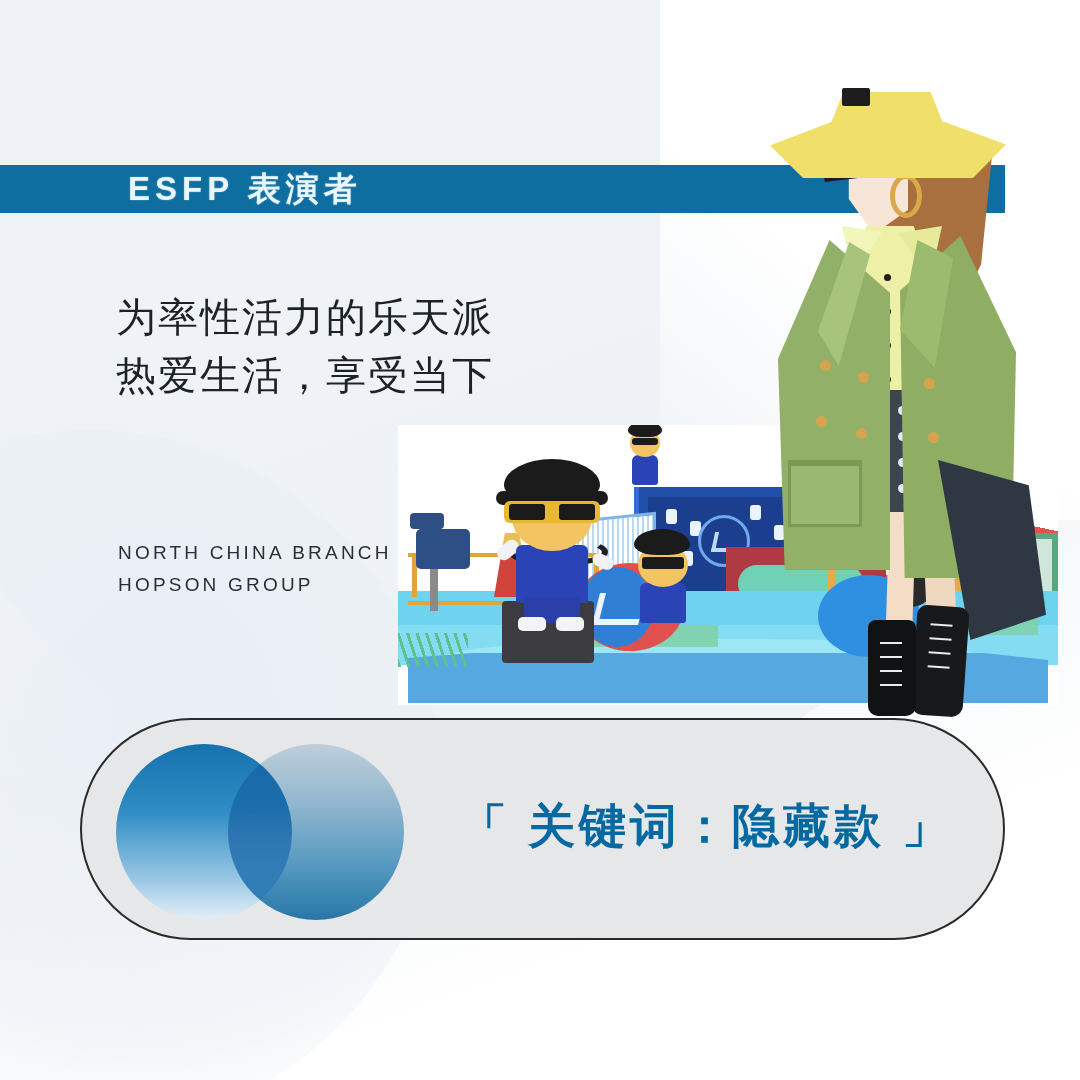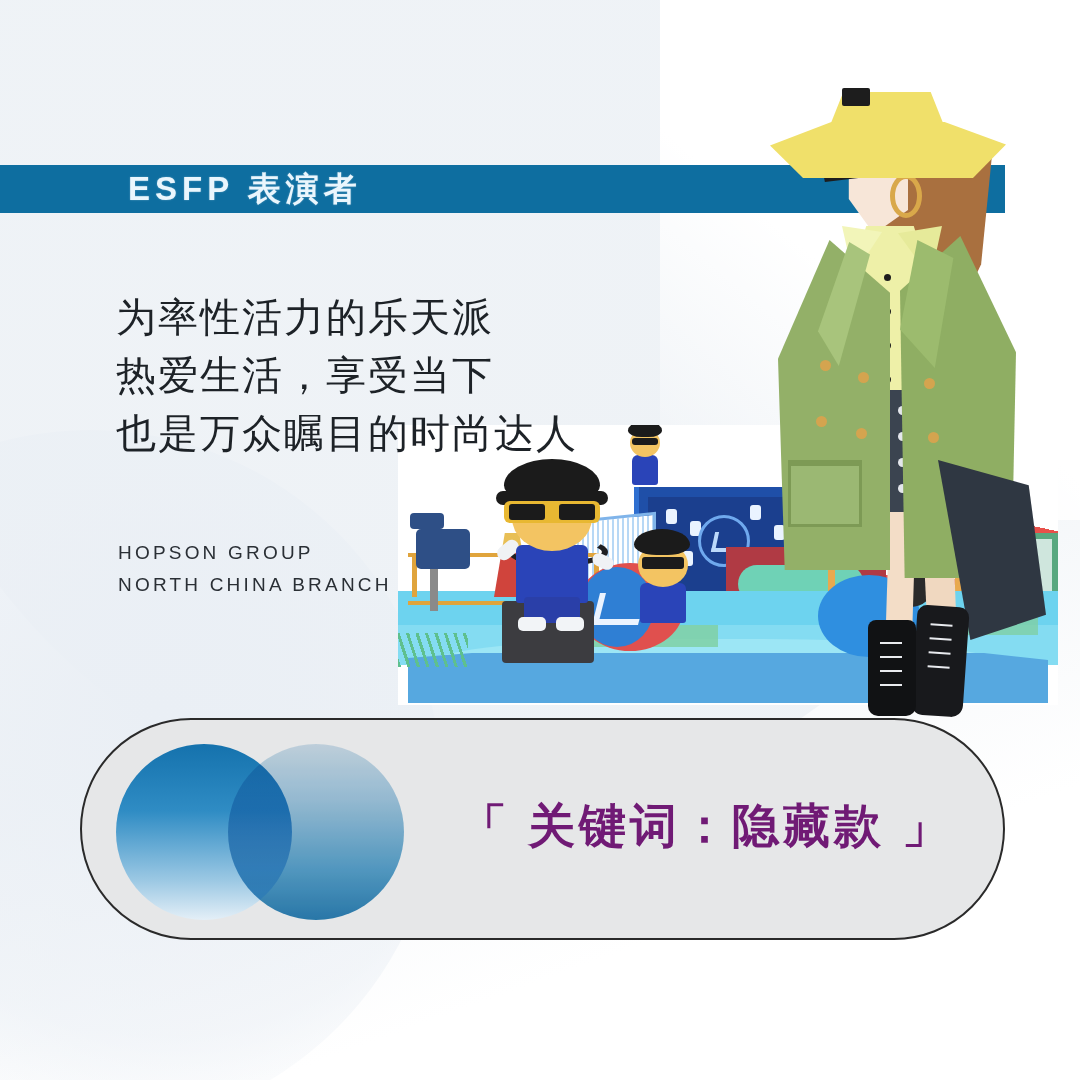--- a/index.html
+++ b/index.html
@@ -377,21 +377,21 @@
     border-radius: 50%;
     background: linear-gradient(180deg, #cfe2ef 0%, #9cc8e3 32%, #4a9ecd 72%, #1a78b2 100%);
     mix-blend-mode: multiply;
     opacity: .92;
   }
   .keyword {
     position: absolute;
     left: 460px;
     top: 795px;
     width: 500px;
-    color: #701a75;
+    color: #0369a1;
     font-size: 47px;
     font-weight: 700;
     letter-spacing: 4px;
     white-space: nowrap;
   }
 
   
   .cta {
     position: absolute;
     left: 195px;
@@ -500,26 +500,25 @@
     </div>
   </div>
 
   <div class="header-band">
     <div class="header-title">ESFP  表演者</div>
   </div>
 
   <div class="tagline">
     <div>为率性活力的乐天派</div>
     <div>热爱生活，享受当下</div>
-    <div>也是万众瞩目的时尚达人</div>
   </div>
 
   <div class="brand">
+    <div>NORTH CHINA BRANCH</div>
     <div>HOPSON GROUP</div>
-    <div>NORTH CHINA BRANCH</div>
   </div>
 
   <div class="woman">
     <div class="w-hair-back"></div>
     <div class="w-face"></div>
     <div class="w-sun"></div>
     <div class="w-ear"></div>
     <div class="w-hat"></div>
     <div class="w-hat-brim"></div>
     <div class="w-hat-band"></div>

